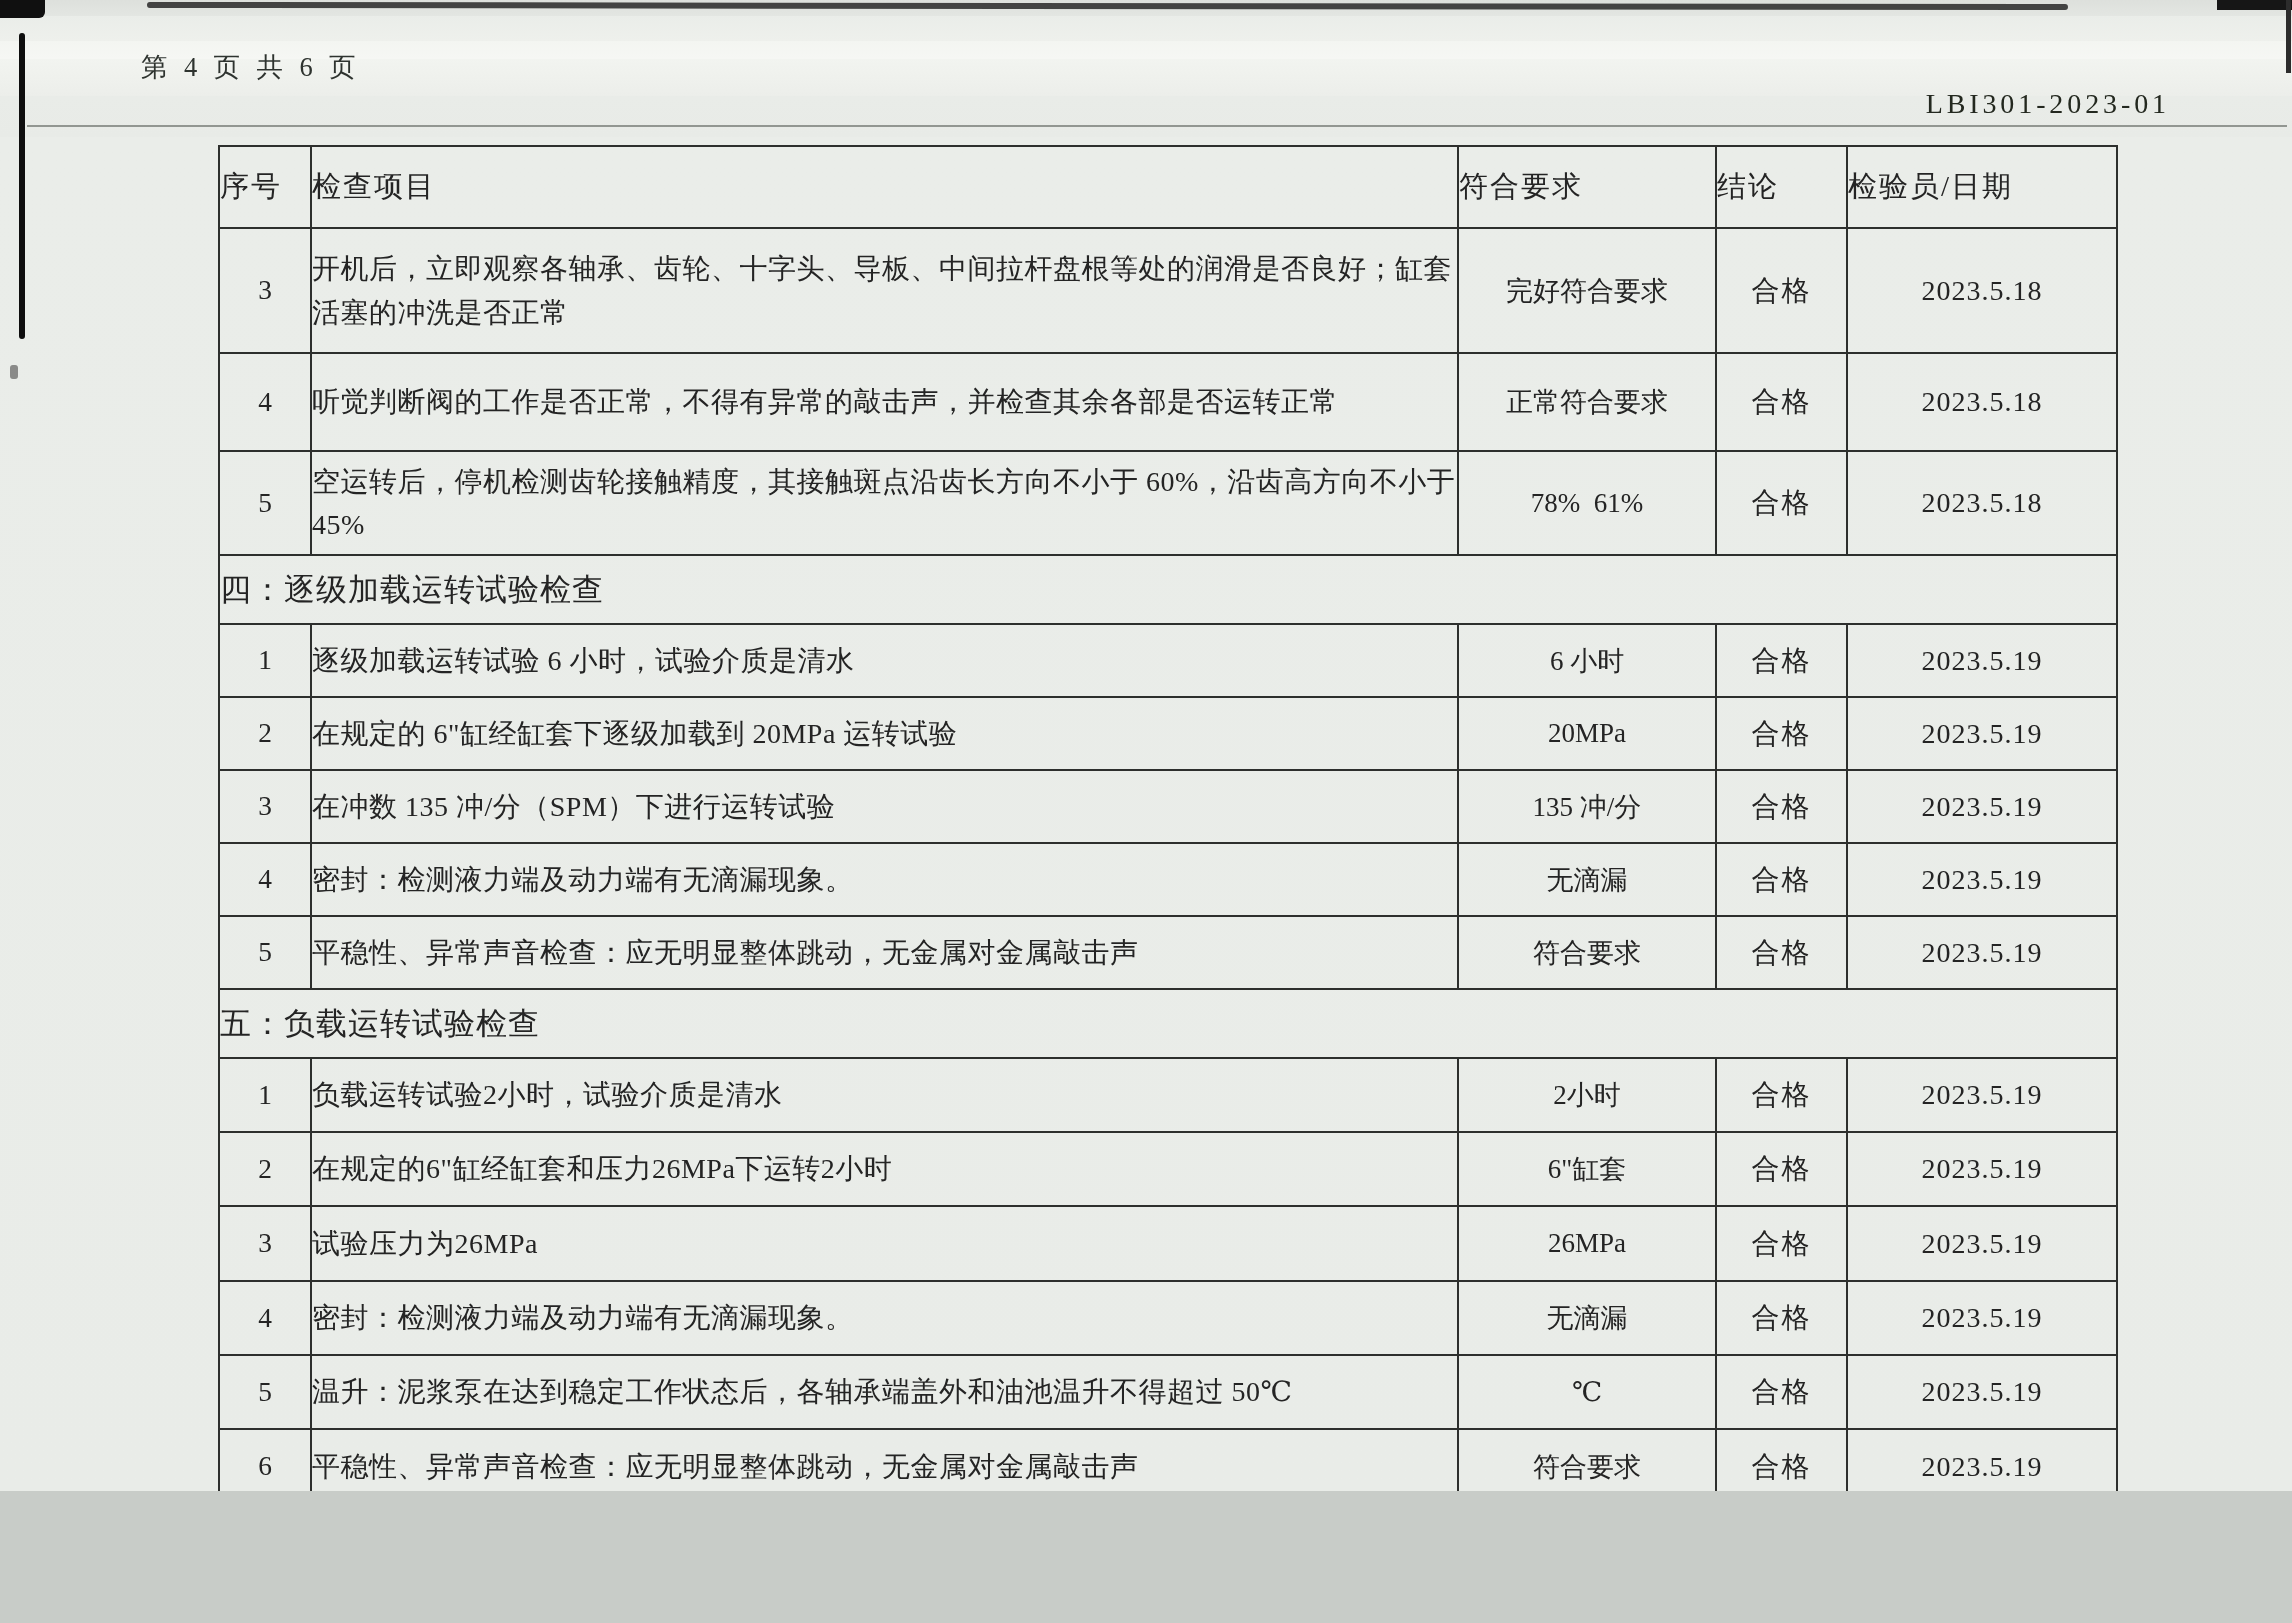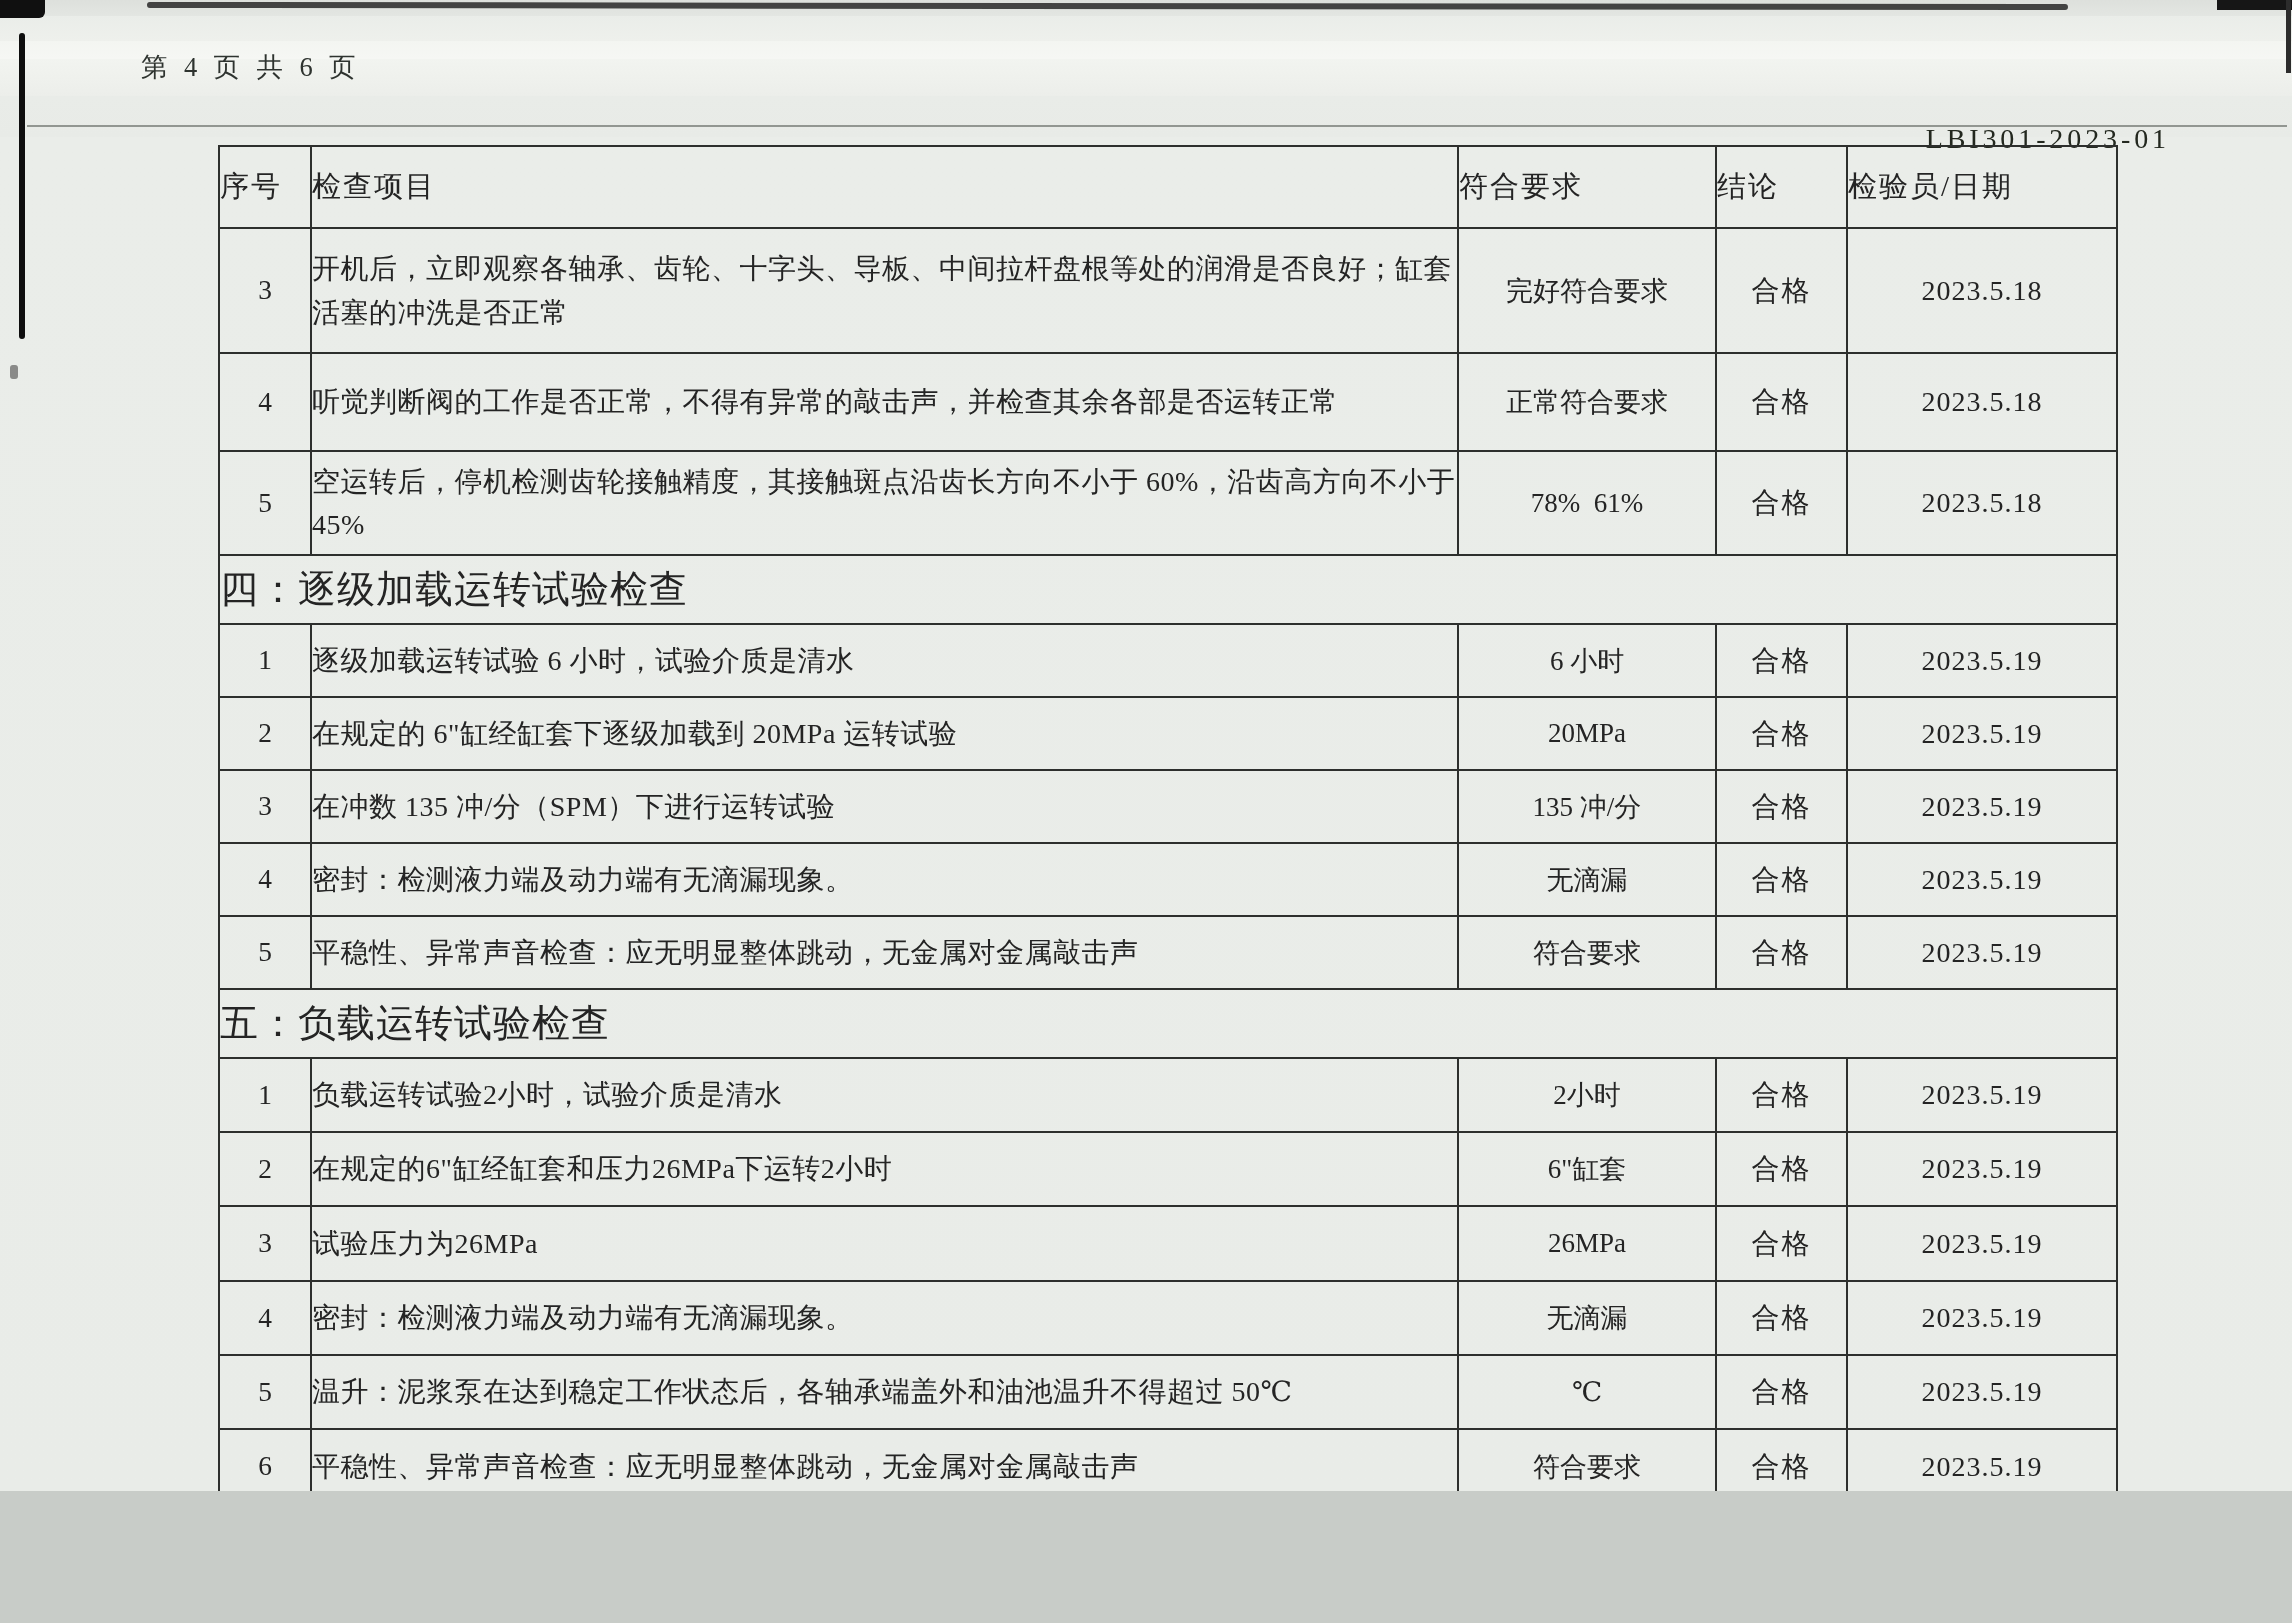--- a/index.html
+++ b/index.html
@@ -35,21 +35,21 @@
   .art-bottom-band { left: 0; top: 1601px; width: 2293px; height: 22.5px; background: linear-gradient(180deg, #9b9b9b 0%, #4a4a4a 55%, #262626 100%); }
   .art-crease { left: 943px; top: 1507px; width: 2.9px; height: 110px; background: rgba(70,75,70,.12); transform: rotate(7deg); border-radius: 2px; }
 
   
   .header-left {
     position: absolute; left: 141px; top: 49px;
     font-size: 26.5px; letter-spacing: 4.9px; color: #2e332f;
   }
   .header-right {
     position: absolute; right: 123px; top: 88px;
-    font-size: 28px; letter-spacing: 3.9px; color: #23281f; margin-top: 35px;
+    font-size: 28px; letter-spacing: 3.9px; color: #23281f;
   }
   .footer-dash {
     position: absolute; left: 128px; top: 1529px;
     font-size: 29px; font-weight: bold; color: #111;
   }
   .footer-page {
     position: absolute; left: 1137px; top: 1529px;
     font-size: 29px; color: #141414;
   }
 
@@ -102,21 +102,21 @@
     text-align: center;
     font-size: 28px;
     letter-spacing: 2px;
   }
   td.cell-date {
     text-align: center;
     font-size: 28px;
     letter-spacing: 1px;
   }
   td.cell-section {
-    font-size: 38px;
+    font-size: 31px;
     padding-left: 15.7px;
     letter-spacing: 1px;
     font-family: Liberation Mono, monospace;
   }
 </style>
 </head>
 <body>
 
 <div class="page">
 

